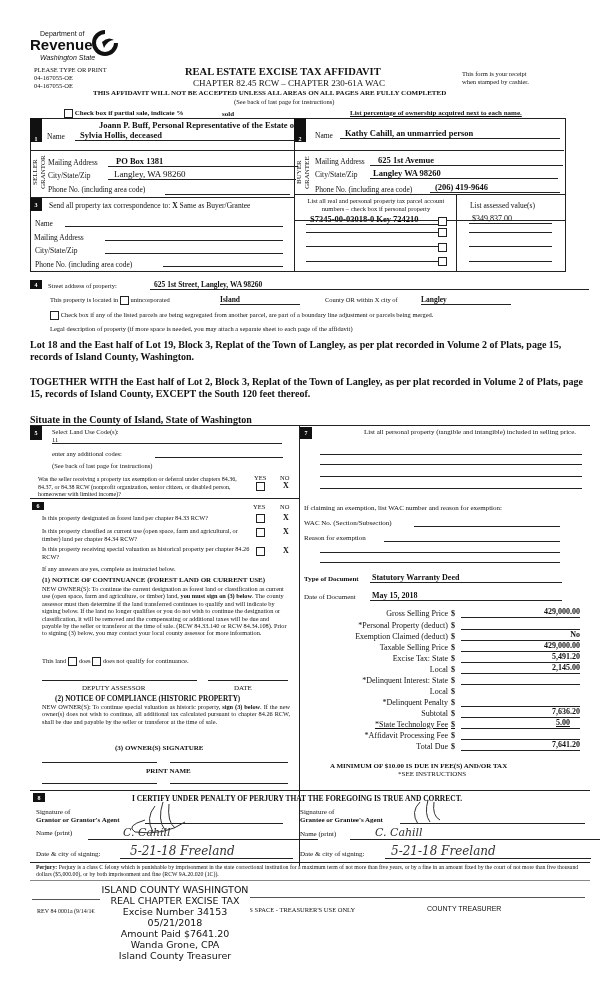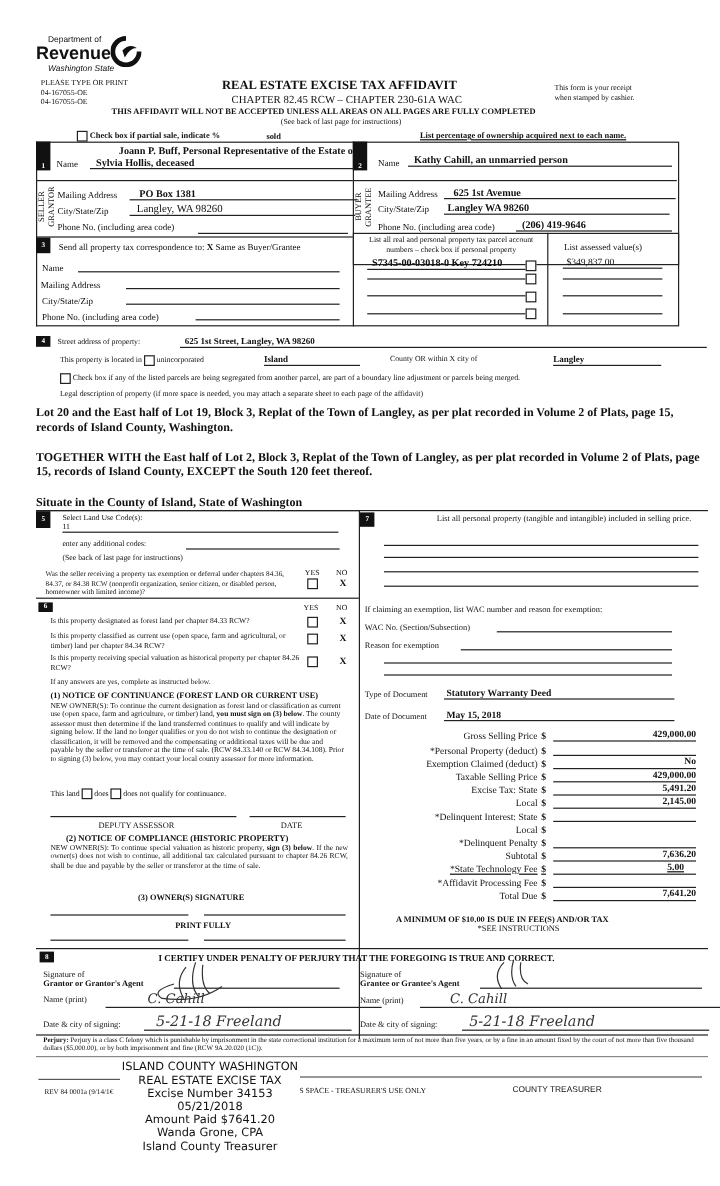--- a/index.html
+++ b/index.html
@@ -121,27 +121,27 @@
 <div class="blk" style="left:30px;top:280px;height:9px;">4</div>
 <div class="abs small" style="left:48px;top:282px;">Street address of property:</div>
 <div class="abs b line" style="left:150px;top:280px;width:435px;font-size:7.5px;padding-left:4px;">625 1st Street, Langley, WA  98260</div>
 <div class="abs small" style="left:50px;top:296px;">
   <span>This property is located in</span>
   <span class="cb"></span>
   <span>unincorporated</span>
 </div>
 <div class="abs b line" style="left:220px;top:295px;width:80px;font-size:7.5px;">Island</div>
 <div class="abs small" style="left:325px;top:296px;">County OR  within X city of</div>
-<div class="abs b line" style="left:461px;top:295px;width:90px;font-size:7.5px;">Langley</div>
+<div class="abs b line" style="left:421px;top:295px;width:90px;font-size:7.5px;">Langley</div>
 <div class="abs small" style="left:50px;top:311px;">
   <span class="cb"></span>
   <span>Check box if any of the listed parcels are being segregated from another parcel, are part of a boundary line adjustment or parcels being merged.</span>
 </div>
 <div class="abs small" style="left:50px;top:325px;">Legal description of property (if more space is needed, you may attach a separate sheet to each page of the affidavit)</div>
-<div class="abs b" style="left:30px;top:339px;width:560px;font-size:10px;line-height:12px;">Lot 20 and the East half of Lot 19, Block 3, Replat of the Town of Langley, as per plat recorded in Volume 2 of Plats, page 15, records of Island County, Washington.</div>
+<div class="abs b" style="left:30px;top:339px;width:560px;font-size:10px;line-height:12px;">Lot 18 and the East half of Lot 19, Block 3, Replat of the Town of Langley, as per plat recorded in Volume 2 of Plats, page 15, records of Island County, Washington.</div>
 <div class="abs b" style="left:30px;top:376px;width:560px;font-size:10px;line-height:12px;">TOGETHER WITH the East half of Lot 2, Block 3, Replat of the Town of Langley, as per plat recorded in Volume 2 of Plats, page 15, records of Island County, EXCEPT the South 120 feet thereof.</div>
 <div class="abs b" style="left:30px;top:414px;font-size:10px;">Situate in the County of Island, State of Washington</div>
 
 <div class="box" style="left:30px;top:425px;width:269px;height:440px;border-left:none;border-bottom:none;"></div>
 <div class="abs" style="left:30px;top:425px;width:560px;border-top:1px solid #222;"></div>
 <div class="blk" style="left:30px;top:426px;height:14px;">5</div>
 <div class="abs small" style="left:52px;top:428px;">Select Land Use Code(s):</div>
 <div class="abs small line" style="left:52px;top:436px;width:230px;">11</div>
 <div class="abs small" style="left:52px;top:450px;">enter any additional codes:</div>
 <div class="abs line" style="left:155px;top:457px;width:128px;"></div>
@@ -183,38 +183,38 @@
 <div class="abs line" style="left:208px;top:680px;width:80px;"></div>
 <div class="abs" style="left:82px;top:684px;font-size:7px;">DEPUTY ASSESSOR</div>
 <div class="abs" style="left:234px;top:684px;font-size:7px;">DATE</div>
 <div class="abs b" style="left:55px;top:695px;font-size:7.2px;">(2) NOTICE OF COMPLIANCE (HISTORIC PROPERTY)</div>
 <div class="abs" style="left:42px;top:703px;width:248px;font-size:6.3px;line-height:7.4px;text-align:justify;">
   <span>NEW OWNER(S): To continue special valuation as historic property,</span> <b>sign (3) below</b><span>. If the new owner(s) does not wish to continue, all additional tax calculated pursuant to chapter 84.26 RCW, shall be due and payable by the seller or transferor at the time of sale.</span>
 </div>
 <div class="abs b" style="left:115px;top:744px;font-size:7px;">(3) OWNER(S) SIGNATURE</div>
 <div class="abs line" style="left:42px;top:762px;width:115px;"></div>
 <div class="abs line" style="left:170px;top:762px;width:118px;"></div>
-<div class="abs b" style="left:146px;top:767px;font-size:7px;">PRINT FULLY</div>
+<div class="abs b" style="left:146px;top:767px;font-size:7px;">PRINT NAME</div>
 <div class="abs line" style="left:42px;top:783px;width:115px;"></div>
 <div class="abs line" style="left:170px;top:783px;width:118px;"></div>
 
 <div class="blk" style="left:300px;top:427px;height:12px;">7</div>
 <div class="abs" style="left:320px;top:428px;width:240px;font-size:7px;line-height:8px;padding-left:44px;">List all personal property (tangible and intangible) included in selling price.</div>
 <div class="abs line" style="left:320px;top:454px;width:262px;"></div>
 <div class="abs line" style="left:320px;top:464px;width:262px;"></div>
 <div class="abs line" style="left:320px;top:476px;width:262px;"></div>
 <div class="abs line" style="left:320px;top:488px;width:262px;"></div>
 <div class="abs" style="left:304px;top:504px;font-size:7px;">If claiming an exemption, list WAC number and reason for exemption:</div>
 <div class="abs" style="left:304px;top:519px;font-size:7px;">WAC No. (Section/Subsection)</div>
 <div class="abs line" style="left:414px;top:526px;width:146px;"></div>
 <div class="abs" style="left:304px;top:534px;font-size:7px;">Reason for exemption</div>
 <div class="abs line" style="left:384px;top:541px;width:176px;"></div>
 <div class="abs line" style="left:320px;top:552px;width:240px;"></div>
 <div class="abs line" style="left:320px;top:562px;width:240px;"></div>
-<div class="abs" style="left:304px;top:575px;font-size:7px;">Type of Document</div>
+<div class="abs" style="left:304px;top:575px;font-size:7px;font-weight:bold;">Type of Document</div>
 <div class="abs b line" style="left:370px;top:573px;width:190px;font-size:8px;padding-left:2px;">Statutory Warranty Deed</div>
 <div class="abs" style="left:304px;top:593px;font-size:7px;">Date of Document</div>
 <div class="abs b line" style="left:370px;top:591px;width:190px;font-size:8px;padding-left:2px;">May 15, 2018</div>
 
 <div id="money-list"></div>
 <div class="money-row" style="top:607px;">
     <span class="ml">Gross Selling Price</span>
     <span class="ds">$</span>
     <span class="mv">429,000.00</span>
   </div>
@@ -317,19 +317,19 @@
 <div class="abs" style="left:30px;top:880px;width:560px;border-top:1px solid #888;"></div>
 
 <div class="abs" style="left:32px;top:899px;width:78px;border-top:1px solid #555;"></div>
 <div class="abs" style="left:250px;top:897px;width:335px;border-top:1px solid #555;"></div>
 <div class="abs" style="left:37px;top:908px;font-size:6px;">REV 84 0001a (9/14/1€</div>
 <div class="abs" style="left:245px;top:906px;font-size:6.5px;">IIS SPACE - TREASURER'S USE ONLY</div>
 <div class="abs" style="left:427px;top:905px;font-size:7px;font-family:'Liberation Sans',sans-serif;">COUNTY TREASURER</div>
 
 <div class="abs stamp" style="left:100px;top:884px;width:150px;background:#fff;">
   <div>ISLAND COUNTY WASHINGTON</div>
-  <div>REAL ESTATE EXCISE TAX</div>
+  <div>REAL CHAPTER EXCISE TAX</div>
   <div>Excise Number 34153</div>
   <div>05/21/2018</div>
   <div>Amount Paid $7641.20</div>
   <div>Wanda Grone, CPA</div>
   <div>Island County Treasurer</div>
 </div>
 
 </body></html>

